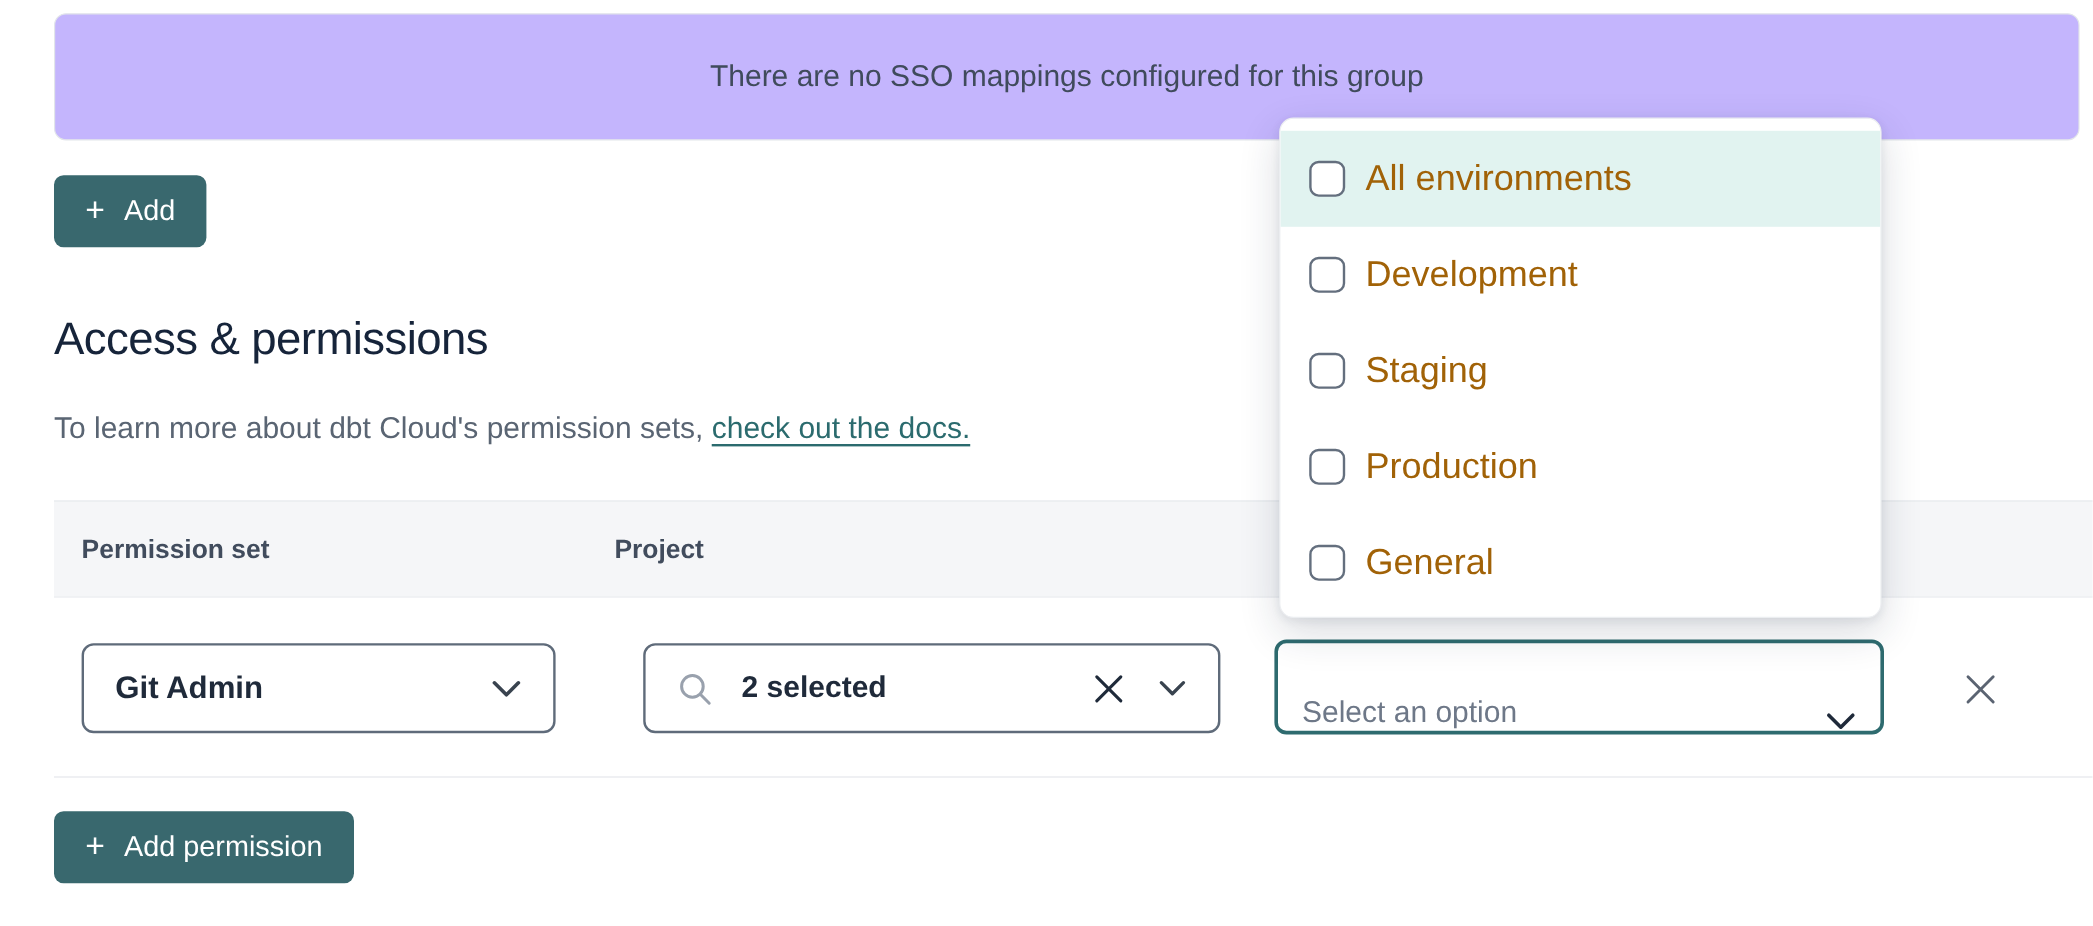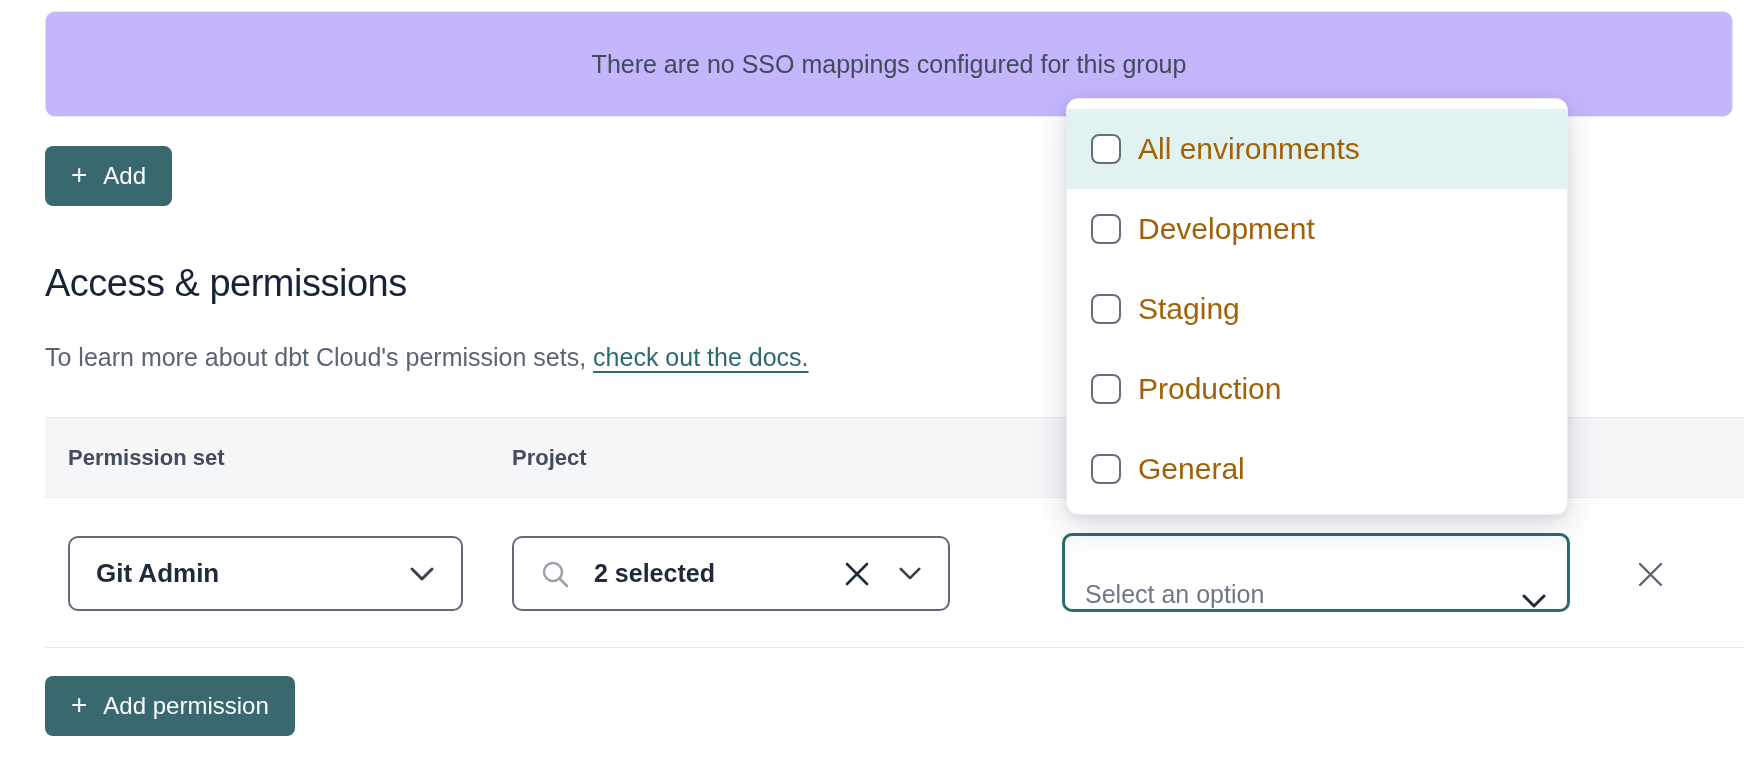--- a/index.html
+++ b/index.html
@@ -99,21 +99,21 @@
     position: absolute;
     top: 536px;
     height: 75px;
     background: #fff;
     border: 2px solid #5F6B7A;
     border-radius: 10px;
     display: flex; align-items: center;
     cursor: pointer;
   }
   #permission-select { left: 68px;  width: 395px; padding: 0 26px; }
-  #project-select    { left: 512px; width: 438px; padding: 0 26px; }
+  #project-select    { left: 536px; width: 481px; padding: 0 26px; }
   #environment-select{
     left: 1062px; width: 508px; top: 533px; height: 79px;
     border: 3px solid #2E6B6F; padding: 0 20px; align-items: flex-end;
   }
   .field .value   { font-size: 26px; font-weight: 700; color: #1F2A3A; }
   .field .value-md{ font-size: 25px; font-weight: 600; color: #1F2A3A; }
   .field .placeholder { font-size: 25px; color: #6E7888; }
   .field .spacer { flex: 1; }
   .icon { display: flex; align-items: center; justify-content: center; flex: none; }
   .chevron-icon svg { display: block; }

